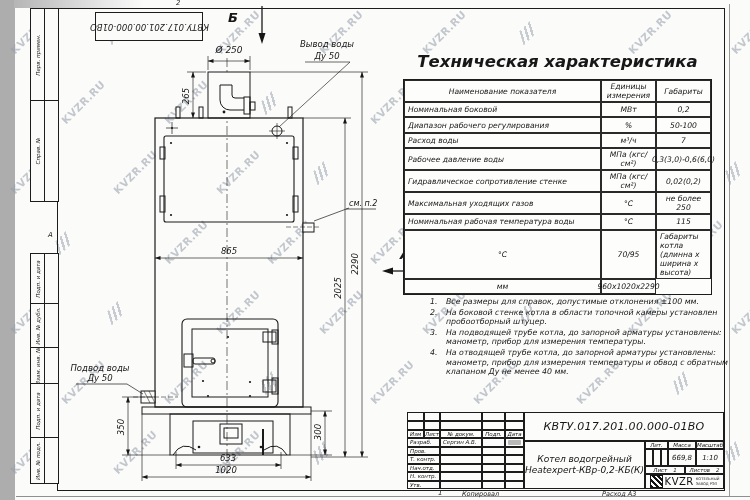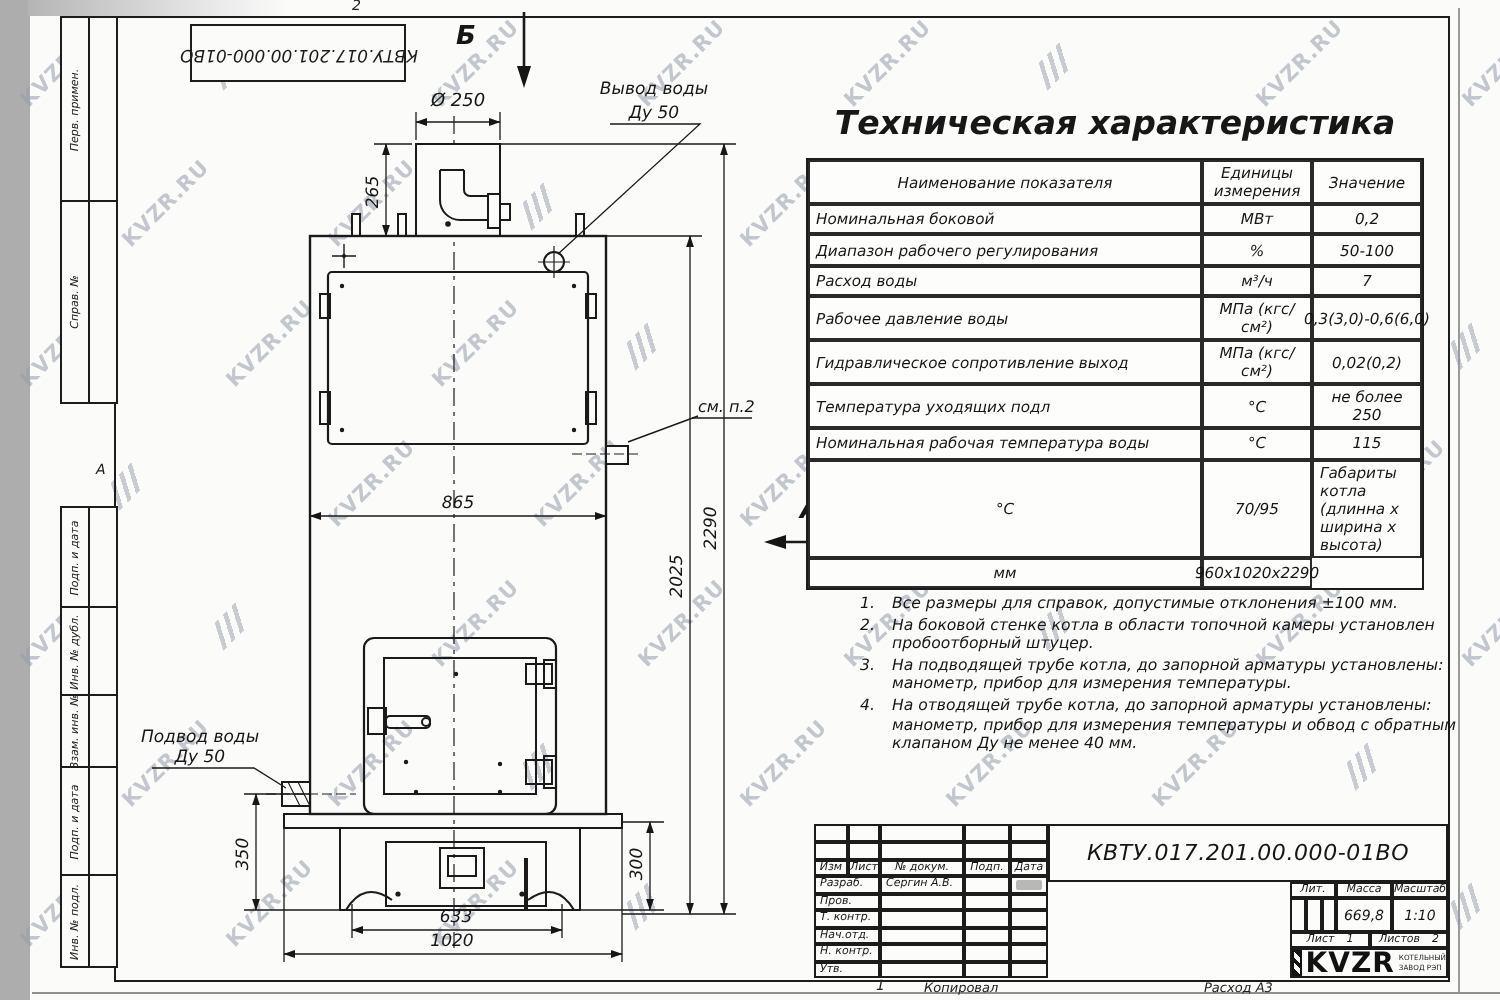--- a/index.html
+++ b/index.html
@@ -40,21 +40,21 @@
   
   .tb{position:absolute;left:407px;top:412px;width:317px;height:77px;background:#fcfcfb;}
   .cell{position:absolute;border:1px solid #1c1c1c;box-sizing:border-box;font-size:5.5px;font-style:italic;color:#161616;display:flex;align-items:center;justify-content:center;text-align:center;overflow:hidden;}
   .cell.lft{justify-content:flex-start;padding-left:2px;}
   .docnum{font-size:11px;letter-spacing:.3px;}
   .pname{flex-direction:column;font-size:9px;line-height:11px;}
   .big7{font-size:7px;}
   .smudge{width:13px;height:5px;background:#8b8b8b;opacity:.6;border-radius:1px;}
   .logo-cell{display:flex;align-items:center;justify-content:center;gap:2px;}
   .logo-mark{width:11px;height:11px;background:repeating-linear-gradient(45deg,#141414 0 2px,#fcfcfb 2px 4px);border:1px solid #141414;}
-  .logo-word{font-size:14px;font-weight:bold;font-style:normal;letter-spacing:.5px;color:#111;}
+  .logo-word{font-size:10px;font-weight:normal;font-style:normal;letter-spacing:.5px;color:#111;}
   .logo-sub{font-size:3.6px;font-style:normal;line-height:4.2px;text-align:left;color:#222;}
   .under-frame{position:absolute;font-size:6.5px;font-style:italic;color:#222;}
 
   svg text{font-family:"DejaVu Sans",sans-serif;font-style:italic;fill:#161616;}
 </style>
 </head>
 <body>
 
 <div class="edge"></div>
 <div class="sheet"></div>
@@ -300,37 +300,37 @@
   <text x="100" y="381" font-size="8.5" text-anchor="middle">Ду 50</text>
   <text x="349" y="206" font-size="8">см. п.2</text>
   <text x="228" y="22" font-size="13" font-weight="bold">Б</text>
   <text x="400" y="259" font-size="13" font-weight="bold">А</text>
 </svg>
 
 <div class="tech-title">Техническая характеристика</div>
 <div class="tech-table" id="techtable">
     <div class="tc hd">Наименование показателя</div>
     <div class="tc hd">Единицы измерения</div>
-    <div class="tc hd">Значение</div>
+    <div class="tc hd">Габариты</div>
     <div class="tc">Номинальная боковой</div>
     <div class="tc ctr">МВт</div>
     <div class="tc ctr">0,2</div>
     <div class="tc">Диапазон рабочего регулирования</div>
     <div class="tc ctr">%</div>
     <div class="tc ctr">50-100</div>
     <div class="tc">Расход воды</div>
     <div class="tc ctr">м³/ч</div>
     <div class="tc ctr">7</div>
     <div class="tc">Рабочее давление воды</div>
     <div class="tc ctr">МПа (кгс/см²)</div>
     <div class="tc ctr">0,3(3,0)-0,6(6,0)</div>
-    <div class="tc">Гидравлическое сопротивление выход</div>
+    <div class="tc">Гидравлическое сопротивление стенке</div>
     <div class="tc ctr">МПа (кгс/см²)</div>
     <div class="tc ctr">0,02(0,2)</div>
-    <div class="tc">Температура уходящих подл</div>
+    <div class="tc">Максимальная уходящих газов</div>
     <div class="tc ctr">°С</div>
     <div class="tc ctr">не более 250</div>
     <div class="tc">Номинальная рабочая температура воды</div>
     <div class="tc ctr">°С</div>
     <div class="tc ctr">115</div>
     <div class="tc ctr">°С</div>
     <div class="tc ctr">70/95</div>
     <div class="tc">Габариты котла (длинна х ширина х высота)</div>
     <div class="tc ctr">мм</div>
     <div class="tc ctr">960х1020х2290</div>
@@ -381,20 +381,24 @@
       <div class="cell lft" style="left: 0px; top: 60px; width: 33px; height: 8.5px;">Н. контр.</div>
       <div class="cell lft" style="left: 33px; top: 60px; width: 42px; height: 8.5px;"></div>
       <div class="cell" style="left: 75px; top: 60px; width: 23px; height: 8.5px;"></div>
       <div class="cell" style="left: 98px; top: 60px; width: 19px; height: 8.5px;"></div>
       <div class="cell lft" style="left: 0px; top: 68.5px; width: 33px; height: 8.5px;">Утв.</div>
       <div class="cell lft" style="left: 33px; top: 68.5px; width: 42px; height: 8.5px;"></div>
       <div class="cell" style="left: 75px; top: 68.5px; width: 23px; height: 8.5px;"></div>
       <div class="cell" style="left: 98px; top: 68.5px; width: 19px; height: 8.5px;"></div>
     </div>
   <div class="cell docnum" style="left:117px;top:0;width:200px;height:29px;">КВТУ.017.201.00.000-01ВО</div>
+  <div class="cell pname" style="left:117px;top:29px;width:121px;height:48px;">
+    <span>Котел водогрейный</span>
+    <span>Heatexpert-КВр-0,2-КБ(К)</span>
+  </div>
   <div class="cell" style="left:238px;top:29px;width:23px;height:8px;">Лит.</div>
   <div class="cell" style="left:261px;top:29px;width:28px;height:8px;">Масса</div>
   <div class="cell" style="left:289px;top:29px;width:28px;height:8px;">Масштаб</div>
   <div class="cell" style="left:238px;top:37px;width:8px;height:17px;"></div>
   <div class="cell" style="left:246px;top:37px;width:8px;height:17px;"></div>
   <div class="cell" style="left:254px;top:37px;width:7px;height:17px;"></div>
   <div class="cell big7" style="left:261px;top:37px;width:28px;height:17px;">669,8</div>
   <div class="cell big7" style="left:289px;top:37px;width:28px;height:17px;">1:10</div>
   <div class="cell" style="left:238px;top:54px;width:40px;height:8px;gap:6px;">
     <span>Лист</span>

